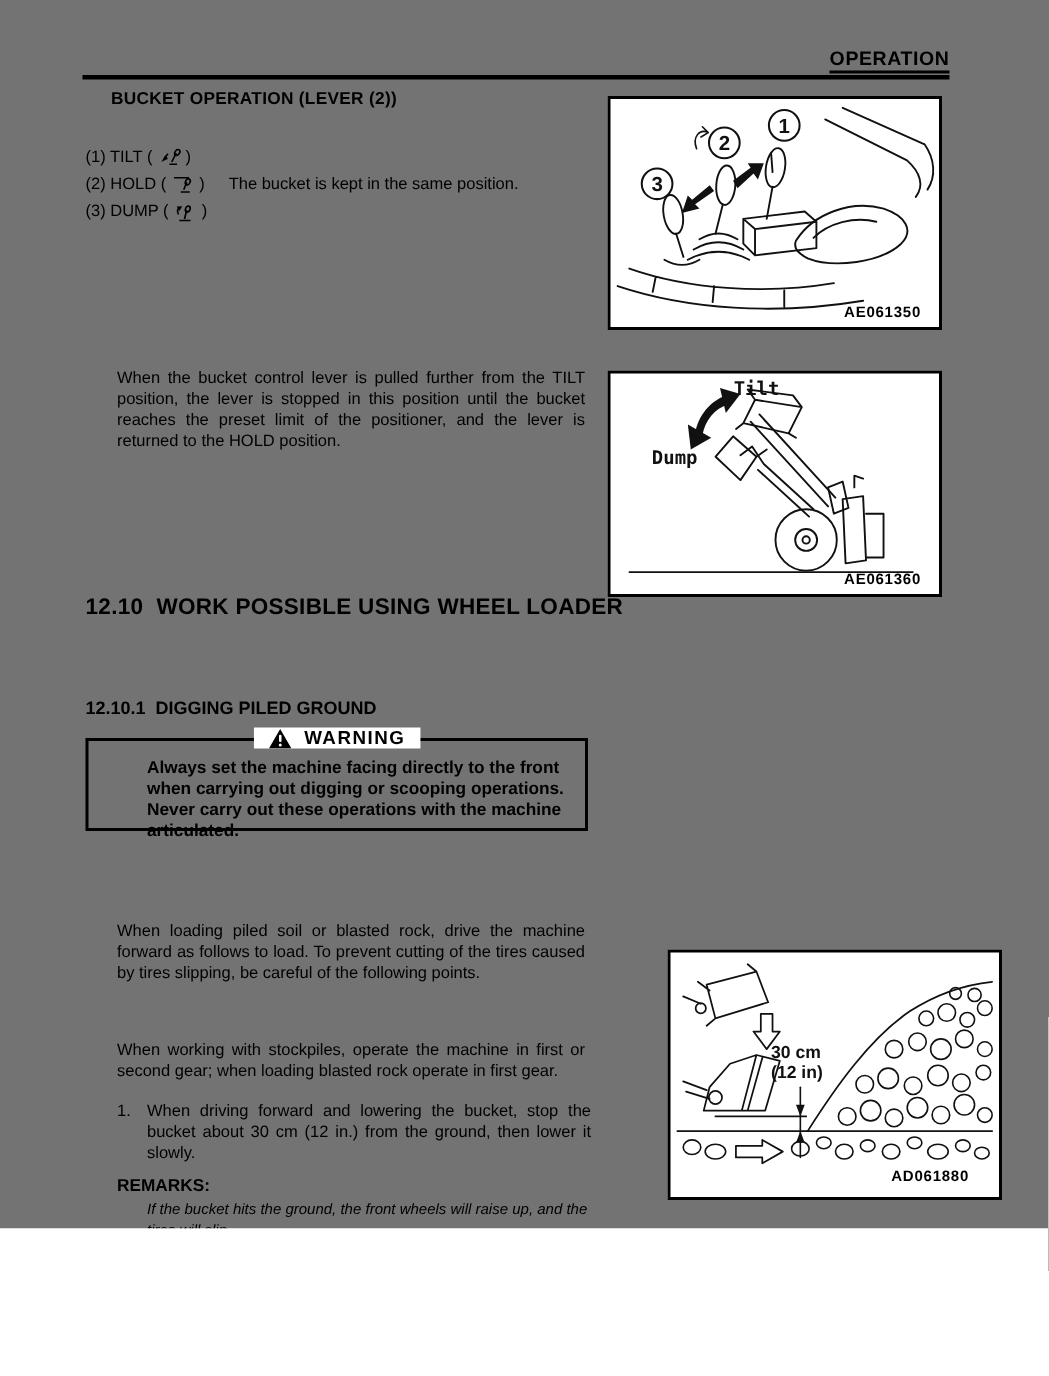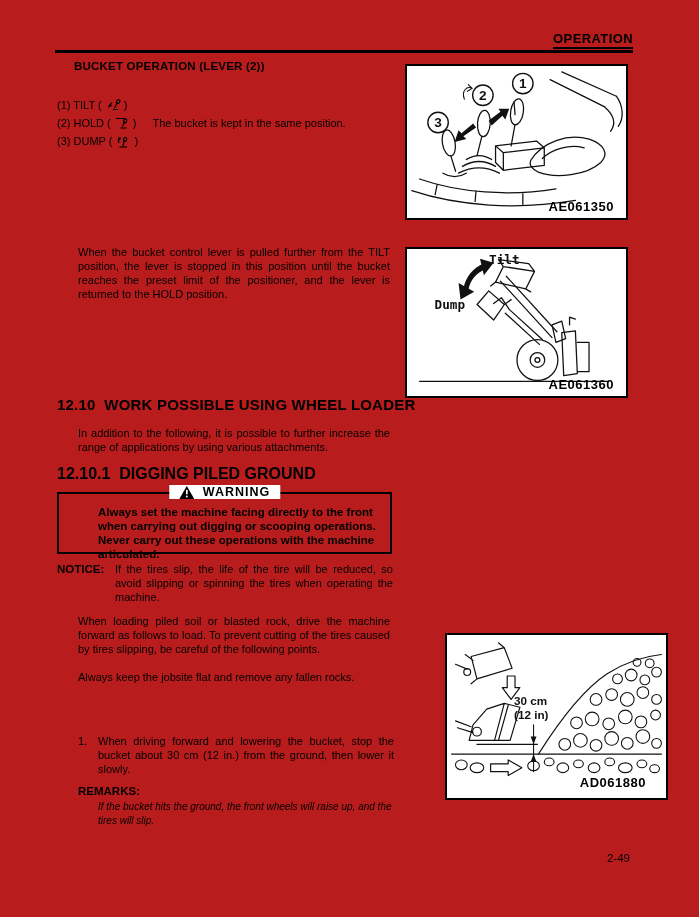--- a/index.html
+++ b/index.html
@@ -1,36 +1,36 @@
 <!DOCTYPE html>
 <html><head>
 <meta charset="utf-8">
 <style>
   * { margin:0; padding:0; box-sizing:border-box; }
   html,body { background:#ffffff; }
   .page {
-    position:relative; width:699px; height:917px; background:#b91c1c;
+    position:relative; width:699px; height:819px; background:#737373;
     font-family:"Liberation Sans", sans-serif; color:#000; overflow:hidden;
   }
   .header-title {
     position:absolute; top:31px; right:66px;
     font-size:13px; font-weight:bold; letter-spacing:.4px;
     border-bottom:2px solid #000; padding-bottom:1px;
   }
   .header-rule { position:absolute; left:55px; top:50px; width:578px; height:3px; background:#000; }
   .h-bucket { position:absolute; left:57px; top:60px; font-size:11.5px; font-weight:bold; letter-spacing:.2px;padding-left:17px; }
   .lever-list { position:absolute; left:57px; top:84px; font-size:11px;margin-top:12px; }
   .lever-row { height:18px; display:flex; align-items:center; white-space:nowrap; }
   .lever-ic { display:inline-block; margin:0 3px; }
   .lever-note { margin-left:16px; }
   .para {
     position:absolute; font-size:11px; line-height:14px; text-align:justify; color:#000;
   }
   .h-section { position:absolute; left:57px; top:396px; font-size:15px; font-weight:bold; letter-spacing:.2px; }
-  .h-sub { position:absolute; left:57px; top:465px; font-size:16px; font-weight:bold; }
+  .h-sub { position:absolute; left:57px; top:465px; font-size:12px; font-weight:bold; }
   .warnbox {
     position:absolute; left:57px; top:492px; width:335px; height:62px;
     border:2px solid #000;
     padding-left:33px;
   }
   .warn-title {
     position:absolute; top:-9px; left:50%; transform:translateX(-50%);
     background:#fff; padding:0 10px; display:flex; align-items:center; gap:9px;
     font-size:12.5px; font-weight:bold; letter-spacing:1px; white-space:nowrap;
   }
@@ -46,21 +46,21 @@
   .remarks-label { position:absolute; left:78px; top:785px; font-size:11.5px; font-weight:bold; }
   .remarks-body { position:absolute; left:98px; top:800px; width:300px; font-size:10px; line-height:14px; font-style:italic; }
   .figure {
     position:absolute; left:405px; width:223px; border:2px solid #000; background:#fff;
   }
   .fig-1 { top:64px; height:156px; }
   .fig-2 { top:247px; height:151px; }
   .fig-3 { top:633px; height:167px;margin-left:40px; }
   .figure svg { display:block; width:100%; height:100%; }
   .fig-caption {
-    position:absolute; font-size:13px; font-weight:bold; letter-spacing:.5px;
+    position:absolute; font-size:10px; font-weight:bold; letter-spacing:.5px;
   }
   .cap-1 { right:12px; bottom:4px; }
   .cap-2 { right:12px; bottom:4px; }
   .cap-3 { right:20px; bottom:8px; }
   .page-number { position:absolute; top:852px; right:69px; font-size:11.5px; }
 </style>
 </head>
 <body>
 
 <div class="page">
@@ -172,43 +172,38 @@
       </g>
       <g font-family="DejaVu Sans Mono, monospace" font-size="13" font-weight="bold" fill="#111" text-anchor="middle">
         <text x="99" y="15">Tilt</text>
         <text x="43" y="62">Dump</text>
       </g>
     </svg>
     <div class="fig-caption cap-2">AE061360</div>
   </div>
 
   <div class="h-section">12.10&nbsp; WORK POSSIBLE USING WHEEL LOADER</div>
-  <div class="para" style="left:78px; top:426px; width:312px;">In addition to the following, it is possible to further increase the range of applications by using various attachments.</div>
 
   <div class="h-sub">12.10.1&nbsp; DIGGING PILED GROUND</div>
 
   <div class="warnbox">
     <div class="warn-title">
       <svg width="15" height="13" viewBox="0 0 15 13">
         <polygon points="7.5,0 15,13 0,13" fill="#000"></polygon>
         <rect x="6.7" y="3.8" width="1.7" height="4.8" rx="0.8" fill="#fff"></rect>
         <circle cx="7.55" cy="10.6" r="1" fill="#fff"></circle>
       </svg>
       <span>WARNING</span>
     </div>
     <div class="warn-body">Always set the machine facing directly to the front when carrying out digging or scooping operations. Never carry out these operations with the machine articulated.</div>
   </div>
 
-  <div class="notice">
-    <span class="notice-label">NOTICE:</span>
-    <span class="notice-body">If the tires slip, the life of the tire will be reduced, so avoid slipping or spinning the tires when operating the machine.</span>
-  </div>
 
   <div class="para" style="left:78px; top:614px; width:312px;">When loading piled soil or blasted rock, drive the machine forward as follows to load. To prevent cutting of the tires caused by tires slipping, be careful of the following points.</div>
-  <div class="para" style="left:78px; top:670px; width:312px;">Always keep the jobsite flat and remove any fallen rocks.</div>
+  <div class="para" style="left:78px; top:693px; width:312px;">When working with stockpiles, operate the machine in first or second gear; when loading blasted rock operate in first gear.</div>
 
   <div class="step">
     <span class="step-num">1.</span>
     <span class="step-text">When driving forward and lowering the bucket, stop the bucket about 30 cm (12 in.) from the ground, then lower it slowly.</span>
   </div>
 
   <div class="remarks-label">REMARKS:</div>
   <div class="remarks-body">If the bucket hits the ground, the front wheels will raise up, and the tires will slip.</div>
 
   <div class="figure fig-3">

